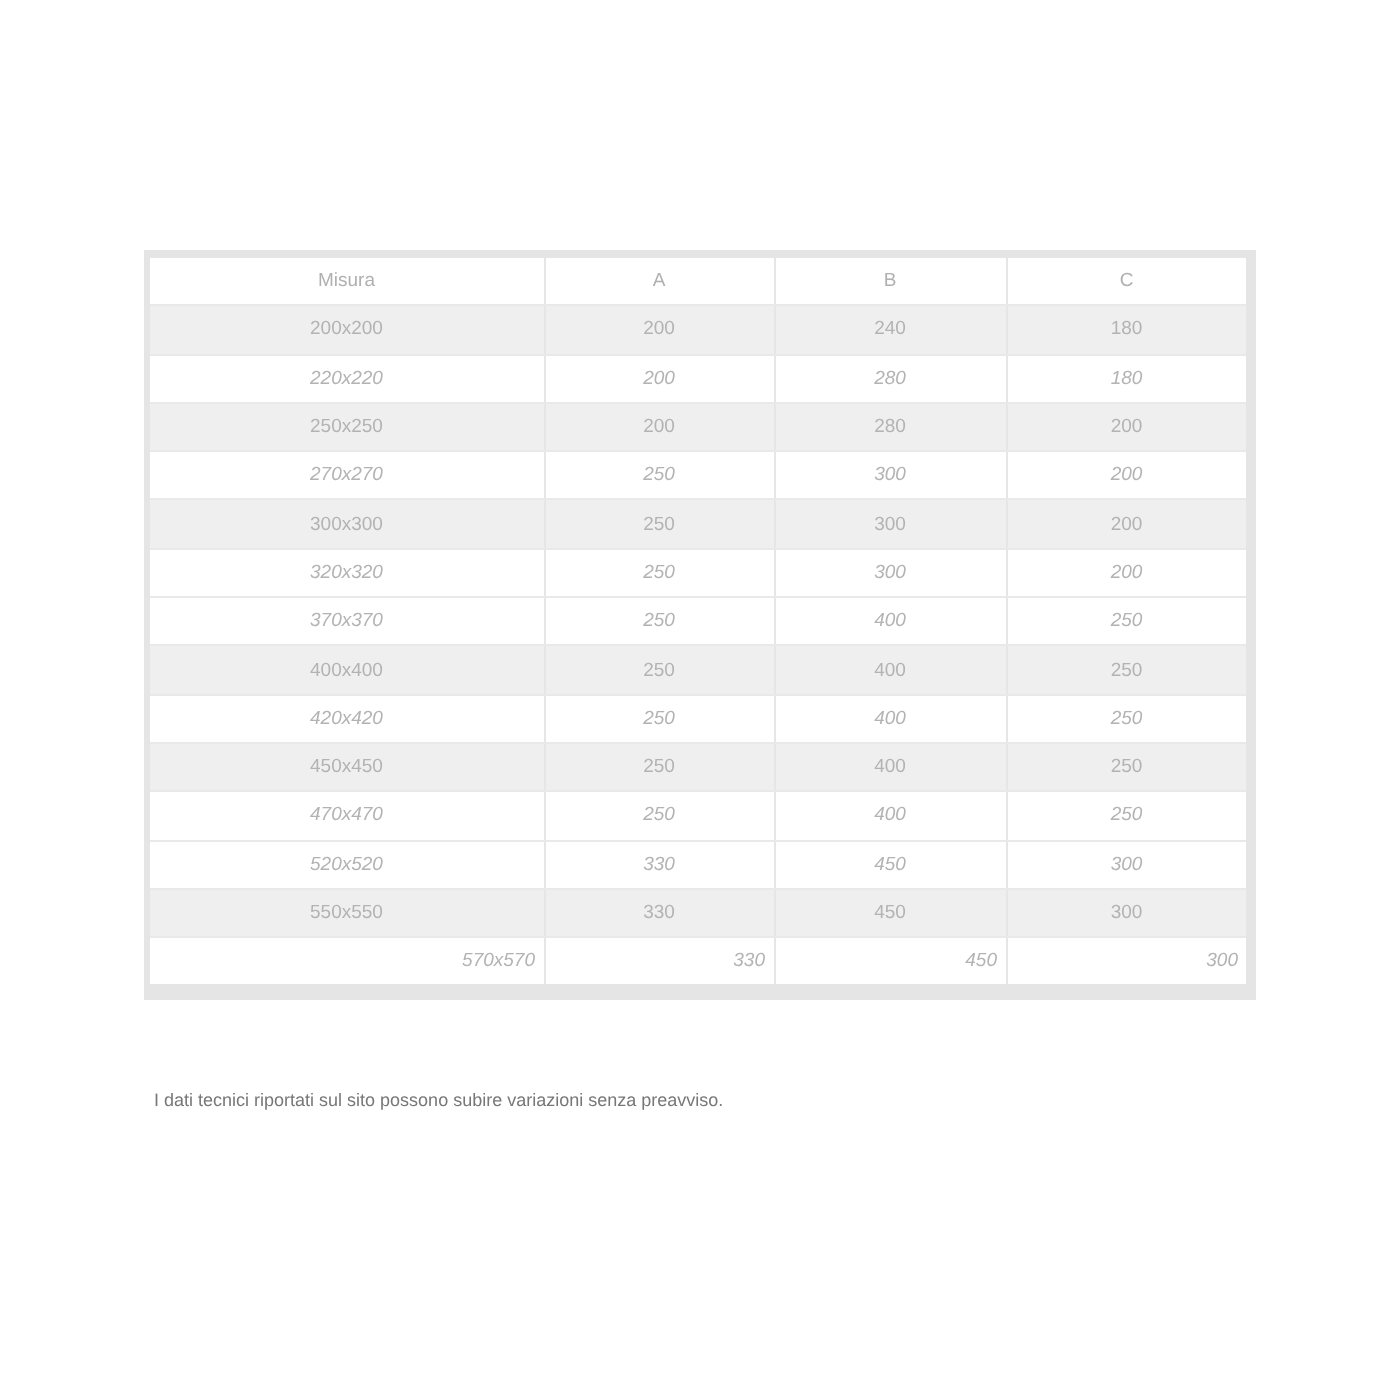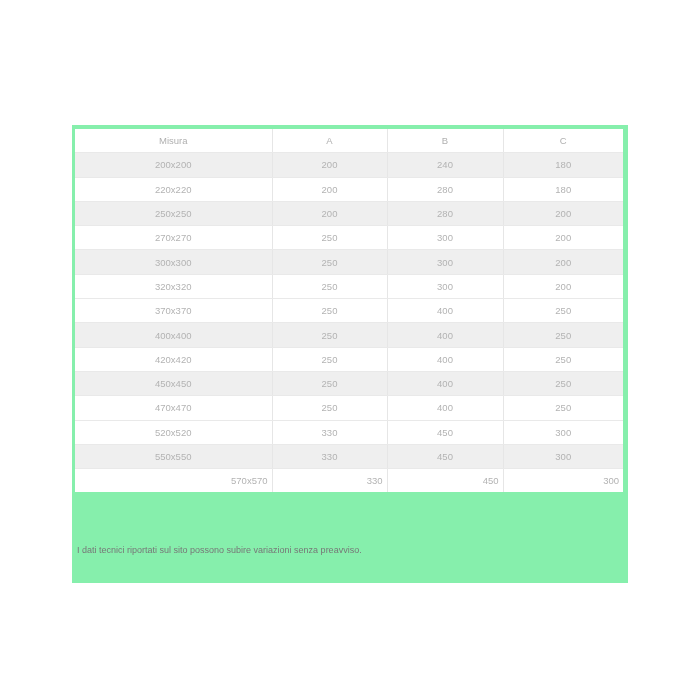--- a/index.html
+++ b/index.html
@@ -19,22 +19,22 @@
     width: 700px;
     height: 700px;
   }
 
   
   #spec-panel {
     position: absolute;
     left: 72px;
     top: 125px;
     width: 556px;
-    height: 458px;
-    background: #86efac;
+    height: 375px;
+    background: #e5e5e5;
     box-sizing: border-box;
   }
 
   #spec-table-wrap {
     position: absolute;
     left: 3px;
     top: 4px;
     width: 548px;
     box-sizing: border-box;
   }
@@ -75,20 +75,21 @@
   table.spec-table td:last-child,
   table.spec-table th:last-child {
     border-right: none;
   }
 
   table.spec-table tbody tr.row-shaded td {
     background: #efefef;
   }
   table.spec-table tbody tr.row-plain td {
     background: #ffffff;
+    font-style: italic;
   }
   table.spec-table tbody tr:last-child td {
     border-bottom: none;
     text-align: right;
   }
 
   
   #spec-footnote {
     position: absolute;
     left: 1px;

